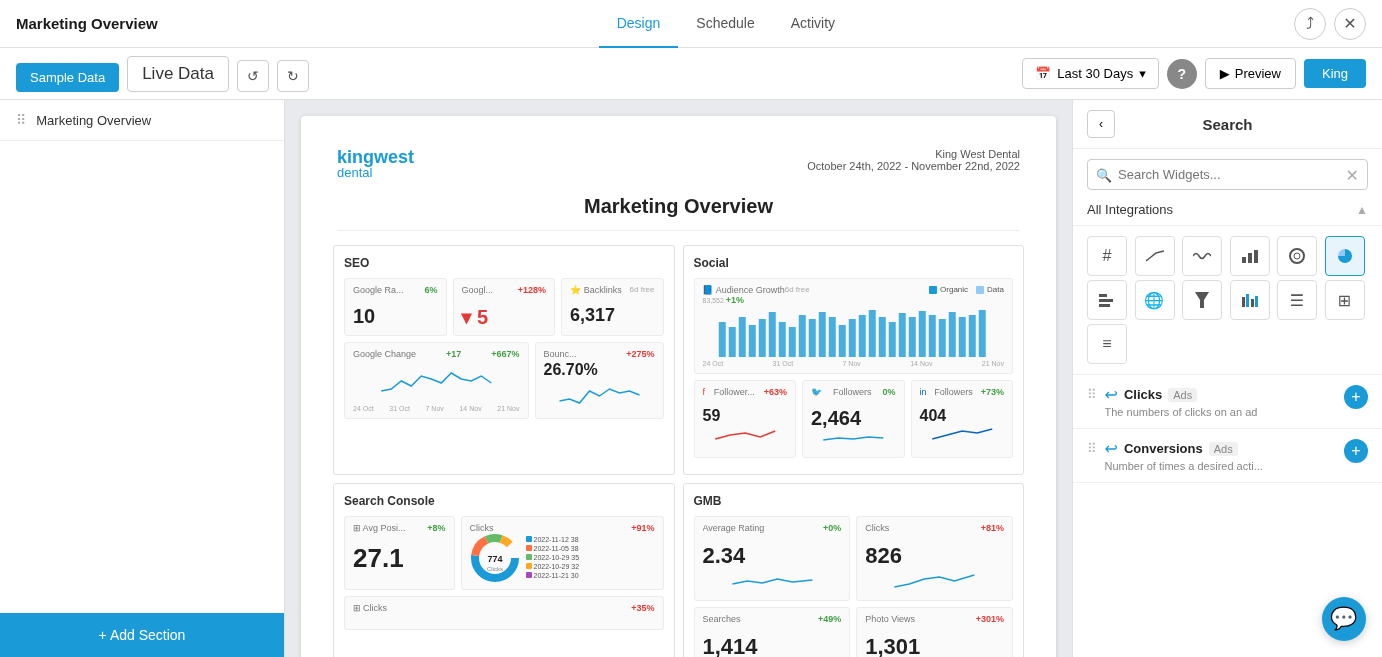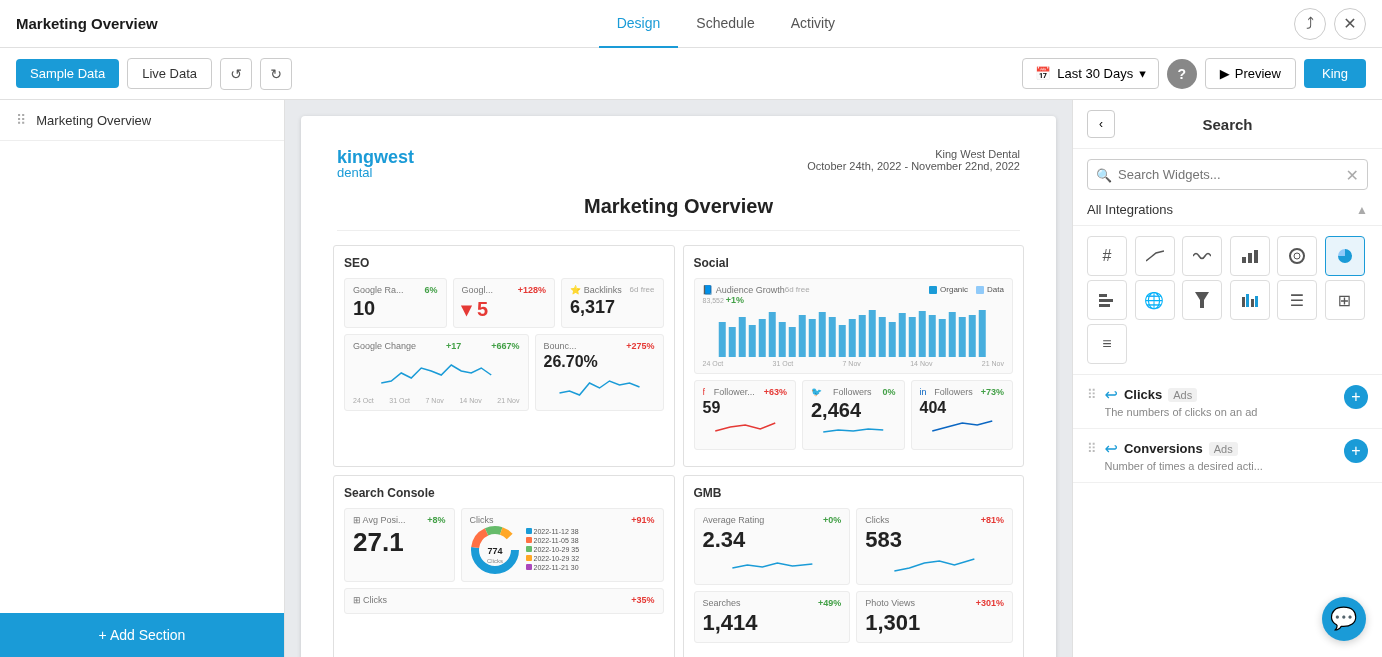--- a/index.html
+++ b/index.html
@@ -25,23 +25,23 @@
       background: #fff; display: flex; align-items: center; justify-content: center;
       cursor: pointer; font-size: 16px; color: #555;
     }
 
     
     .toolbar {
       display: flex; align-items: center; justify-content: space-between;
       background: #fff; border-bottom: 1px solid #e0e0e0;
       height: 52px; padding: 0 16px;
     }
-    .toolbar-left { display: flex; gap: 8px; align-items: center; }
+    .toolbar-left { display: flex; gap: 8px; align-items: flex-end; }
     .btn-sample { background: #1a9bd7; color: #fff; border: none; padding: 7px 14px; border-radius: 4px; cursor: pointer; font-size: 13px; font-weight: 500; }
-    .btn-live { background: #fff; color: #333; border: 1px solid #ccc; padding: 7px 14px; border-radius: 4px; cursor: pointer; font-size: 13px; }
+    .btn-live { background: #fff; color: #333; border: 1px solid #ccc; padding: 7px 14px; border-radius: 4px; cursor: pointer; font-size: 17px; }
     .btn-icon { background: #fff; border: 1px solid #ccc; width: 32px; height: 32px; border-radius: 4px; display: flex; align-items: center; justify-content: center; cursor: pointer; color: #555; font-size: 14px; }
     .toolbar-right { display: flex; gap: 8px; align-items: center; }
     .btn-date { background: #fff; border: 1px solid #ccc; padding: 7px 12px; border-radius: 4px; cursor: pointer; font-size: 13px; display: flex; align-items: center; gap: 6px; }
     .btn-help { background: #888; color: #fff; width: 30px; height: 30px; border-radius: 50%; border: none; cursor: pointer; font-size: 14px; font-weight: 600; }
     .btn-preview { background: #fff; border: 1px solid #ccc; padding: 7px 14px; border-radius: 4px; cursor: pointer; font-size: 13px; display: flex; align-items: center; gap: 5px; }
     .btn-save { background: #1a9bd7; color: #fff; border: none; padding: 7px 18px; border-radius: 4px; cursor: pointer; font-size: 13px; font-weight: 500; }
 
     
     .main-layout { display: flex; height: calc(657px - 100px); }
 
@@ -72,21 +72,21 @@
     .brand-logo span { color: #333; font-size: 11px; display: block; }
     .report-meta { text-align: right; font-size: 11px; color: #555; }
     .report-title { text-align: center; font-size: 20px; font-weight: 700; color: #222; padding: 8px 0 12px; border-bottom: 1px solid #eee; margin: 0 20px; }
     .section-block { border: 1px solid #e0e0e0; border-radius: 3px; margin: 8px 4px 0; padding: 10px; }
     .section-label { font-size: 12px; font-weight: 600; color: #333; margin-bottom: 8px; }
 
     
     .widgets-row { display: flex; gap: 6px; margin-bottom: 6px; }
     .widget-card { flex: 1; background: #fafafa; border: 1px solid #ececec; border-radius: 3px; padding: 6px 8px; min-width: 0; }
     .widget-label { font-size: 9px; color: #777; display: flex; justify-content: space-between; white-space: nowrap; overflow: hidden; }
-    .widget-value { font-size: 18px; font-weight: 700; color: #222; margin-top: 2px; }
+    .widget-value { font-size: 18px; font-weight: 700; color: #222; margin-top: 10px; }
     .badge-red { color: #e53935; font-size: 9px; font-weight: 600; }
     .badge-green { color: #43a047; font-size: 9px; font-weight: 600; }
 
     
     .right-panel {
       width: 310px; background: #fff; border-left: 1px solid #e0e0e0;
       display: flex; flex-direction: column;
     }
     .panel-header { display: flex; align-items: center; justify-content: space-between; padding: 10px 14px; border-bottom: 1px solid #eee; }
     .panel-back { width: 28px; height: 28px; border: 1px solid #ccc; border-radius: 4px; display: flex; align-items: center; justify-content: center; cursor: pointer; font-size: 12px; background: #fff; }
@@ -429,21 +429,21 @@
               <div class="widget-value" style="font-size:22px;">2.34</div>
               <svg width="100%" height="22" viewBox="0 0 80 22">
                   <polyline points="0,15 15,12 30,14 45,10 60,13 80,11" fill="none" stroke="#1a9bd7" stroke-width="1.5"></polyline>
                 </svg>
             </div>
             <div class="widget-card">
               <div class="widget-label">
                   <span>Clicks</span>
                   <span class="badge-red">+81%</span>
                 </div>
-              <div class="widget-value" style="font-size:22px;">583</div>
+              <div class="widget-value" style="font-size:22px;">826</div>
               <svg width="100%" height="22" viewBox="0 0 80 22">
                   <polyline points="0,18 15,15 30,10 45,8 60,12 80,6" fill="none" stroke="#1a9bd7" stroke-width="1.5"></polyline>
                 </svg>
             </div>
           </div>
           <div class="widgets-row">
             <div class="widget-card">
               <div class="widget-label">
                   <span>Searches</span>
                   <span class="badge-green">+49%</span>

